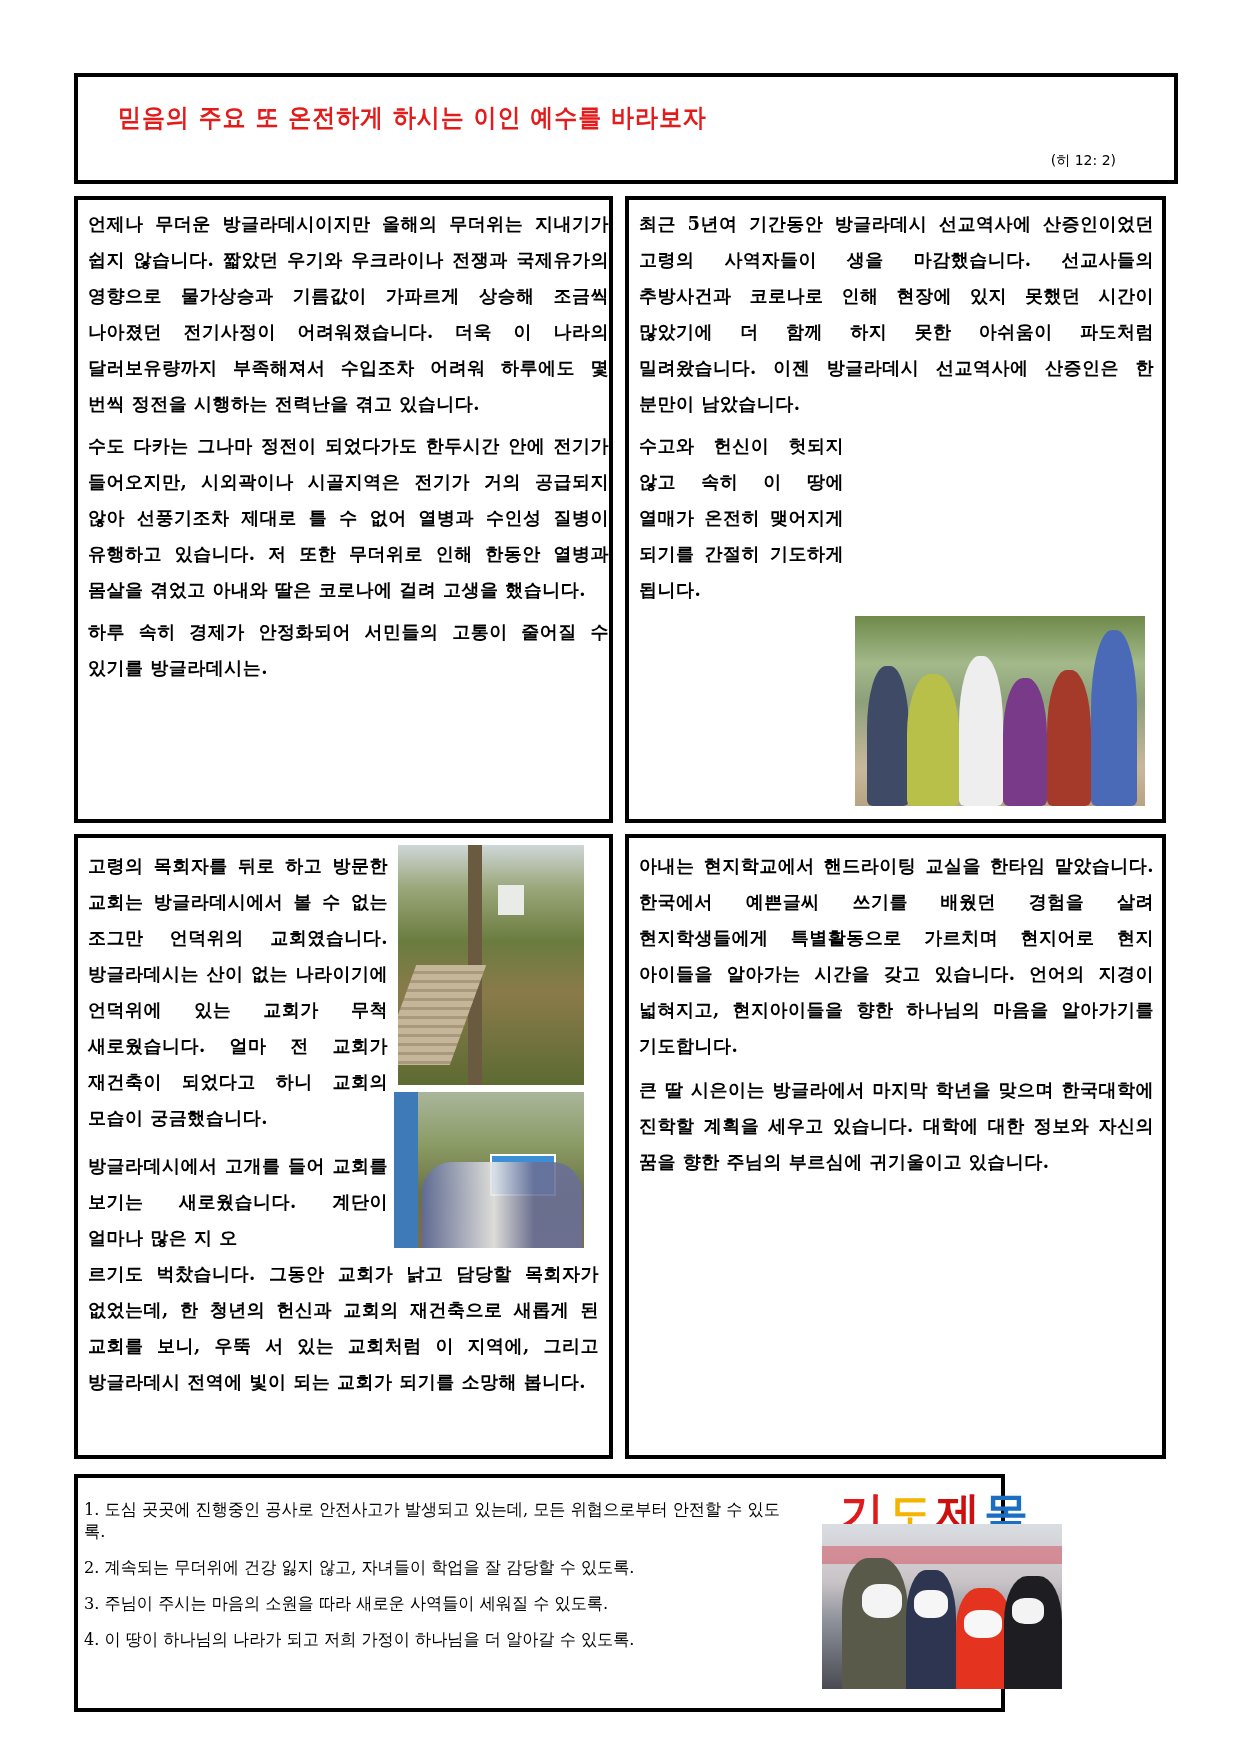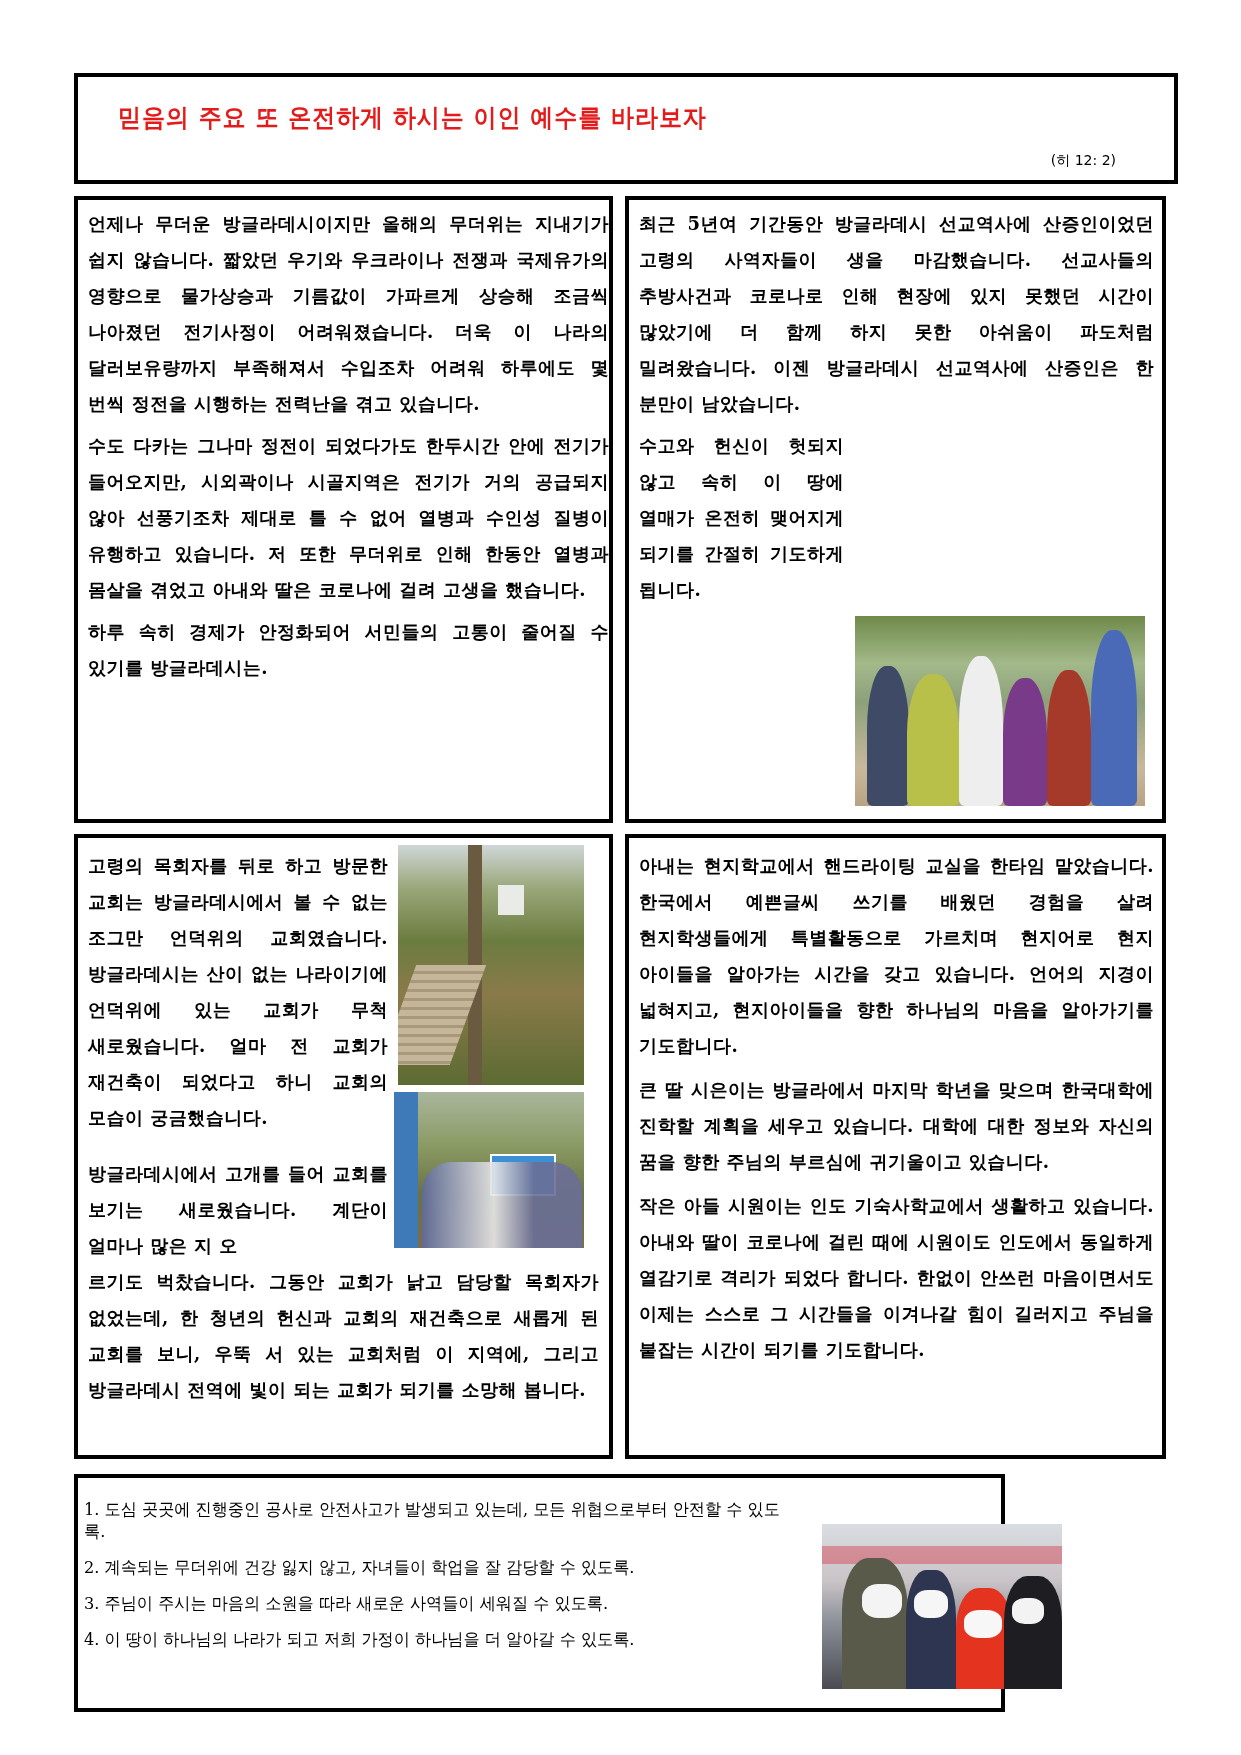--- a/index.html
+++ b/index.html
@@ -70,48 +70,50 @@
     <div class="p" style="left:52px;width:52px;height:132px;background:#b9c04a;"></div>
     <div class="p" style="left:104px;width:44px;height:150px;background:#eeeeee;"></div>
     <div class="p" style="left:148px;width:44px;height:128px;background:#7a3a8a;"></div>
     <div class="p" style="left:192px;width:44px;height:136px;background:#a53a2a;"></div>
     <div class="p" style="left:236px;width:46px;height:176px;background:#4a6ab8;"></div>
   </div>
 </div>
 
 <div class="box" id="box-ml">
   <div style="width:300px">
-    <p class="para" style="margin-bottom:20px"> 고령의 목회자를 뒤로 하고 방문한 교회는 방글라데시에서 볼 수 없는 조그만 언덕위의 교회였습니다. 방글라데시는 산이 없는 나라이기에 언덕위에 있는 교회가 무척 새로웠습니다. 얼마 전 교회가 재건축이 되었다고 하니 교회의 모습이 궁금했습니다.</p>
+    <p class="para" style="margin-bottom:12px"> 고령의 목회자를 뒤로 하고 방문한 교회는 방글라데시에서 볼 수 없는 조그만 언덕위의 교회였습니다. 방글라데시는 산이 없는 나라이기에 언덕위에 있는 교회가 무척 새로웠습니다. 얼마 전 교회가 재건축이 되었다고 하니 교회의 모습이 궁금했습니다.</p>
     <p class="para" style="margin-bottom:0">방글라데시에서 고개를 들어 교회를 보기는 새로웠습니다. 계단이 얼마나 많은 지 오</p>
   </div>
   <p class="para">르기도 벅찼습니다. 그동안 교회가 낡고 담당할 목회자가 없었는데, 한 청년의 헌신과 교회의 재건축으로 새롭게 된 교회를 보니, 우뚝 서 있는 교회처럼 이 지역에, 그리고 방글라데시 전역에 빛이 되는 교회가 되기를 소망해 봅니다.</p>
   <div class="photo" id="photo-hill">
     <div style="position:absolute;left:70px;top:0;width:14px;height:240px;background:#6a5a40;"></div>
     <div style="position:absolute;left:100px;top:40px;width:26px;height:30px;background:#e9ece6;"></div>
     <div style="position:absolute;left:0;top:120px;width:70px;height:100px;background:repeating-linear-gradient(180deg,#c5b69a 0 6px,#a8987c 6px 9px);transform:skewX(-20deg);"></div>
   </div>
   <div class="photo" id="photo-sign">
     <div style="position:absolute;left:0;top:0;width:24px;height:156px;background:#3e7ab8;"></div>
     <div style="position:absolute;left:96px;top:62px;width:66px;height:42px;background:#3c8fd4;border:2px solid #fff;"></div>
     <div style="position:absolute;left:28px;top:70px;width:160px;height:86px;background:linear-gradient(90deg,#5e6a9a 0%,#e8e8e8 45%,#6a6f96 70%,#6a6f96 100%);border-radius:30px 30px 0 0;opacity:0.9;"></div>
   </div>
 </div>
 
 <div class="box" id="box-mr">
   <p class="para" style="margin-bottom:8px"> 아내는 현지학교에서 핸드라이팅 교실을 한타임 맡았습니다. 한국에서 예쁜글씨 쓰기를 배웠던 경험을 살려 현지학생들에게 특별활동으로 가르치며 현지어로 현지 아이들을 알아가는 시간을 갖고 있습니다. 언어의 지경이 넓혀지고, 현지아이들을 향한 하나님의 마음을 알아가기를 기도합니다.</p>
   <p class="para" style="margin-bottom:8px"> 큰 딸 시은이는 방글라에서 마지막 학년을 맞으며 한국대학에 진학할 계획을 세우고 있습니다. 대학에 대한 정보와 자신의 꿈을 향한 주님의 부르심에 귀기울이고 있습니다.</p>
-  <p class="para">작은 아들 시원이는 인도 기숙사학교에서 생활하고 있습니다. 아내와 딸이 코로나에 걸린 때에 시원이도 인도에서 동일하게 열감기로 격리가 되었다 합니다. 한없이 안쓰런 마음이면서도 이제는 스스로 그 시간들을 이겨나갈 힘이 길러지고 주님을 붙잡는 시간이 되기를 기도합니다.</p>
 </div>
 
 <div class="box" id="box-prayer">
   <div class="prayer-list">
     <div class="prayer-item">1. 도심 곳곳에 진행중인 공사로 안전사고가 발생되고 있는데, 모든 위협으로부터 안전할 수 있도록.</div>
     <div class="prayer-item">2. 계속되는 무더위에 건강 잃지 않고, 자녀들이 학업을 잘 감당할 수 있도록.</div>
     <div class="prayer-item">3. 주님이 주시는 마음의 소원을 따라 새로운 사역들이 세워질 수 있도록.</div>
     <div class="prayer-item">4. 이 땅이 하나님의 나라가 되고 저희 가정이 하나님을 더 알아갈 수 있도록.</div>
+  </div>
+  <div class="prayer-title">
+    <span style="color:#e01b1b">기</span><span style="color:#f5b400">도</span><span style="color:#cc1010">제</span><span style="color:#1a6fc2">목</span>
   </div>
 </div>
 <div class="photo" id="photo-family">
   <div style="position:absolute;left:0;top:22px;width:240px;height:18px;background:#d34a5a;opacity:0.5;"></div>
   <div style="position:absolute;left:20px;top:34px;width:66px;height:131px;background:#5a5a4a;border-radius:40% 40% 0 0;"></div>
   <div style="position:absolute;left:40px;top:60px;width:40px;height:34px;background:#f4f4f4;border-radius:40%;"></div>
   <div style="position:absolute;left:84px;top:46px;width:50px;height:119px;background:#2e3550;border-radius:40% 40% 0 0;"></div>
   <div style="position:absolute;left:92px;top:66px;width:34px;height:28px;background:#f6f6f6;border-radius:40%;"></div>
   <div style="position:absolute;left:134px;top:64px;width:56px;height:101px;background:#e4331f;border-radius:40% 40% 0 0;"></div>
   <div style="position:absolute;left:142px;top:86px;width:38px;height:28px;background:#f7f7f7;border-radius:40%;"></div>

